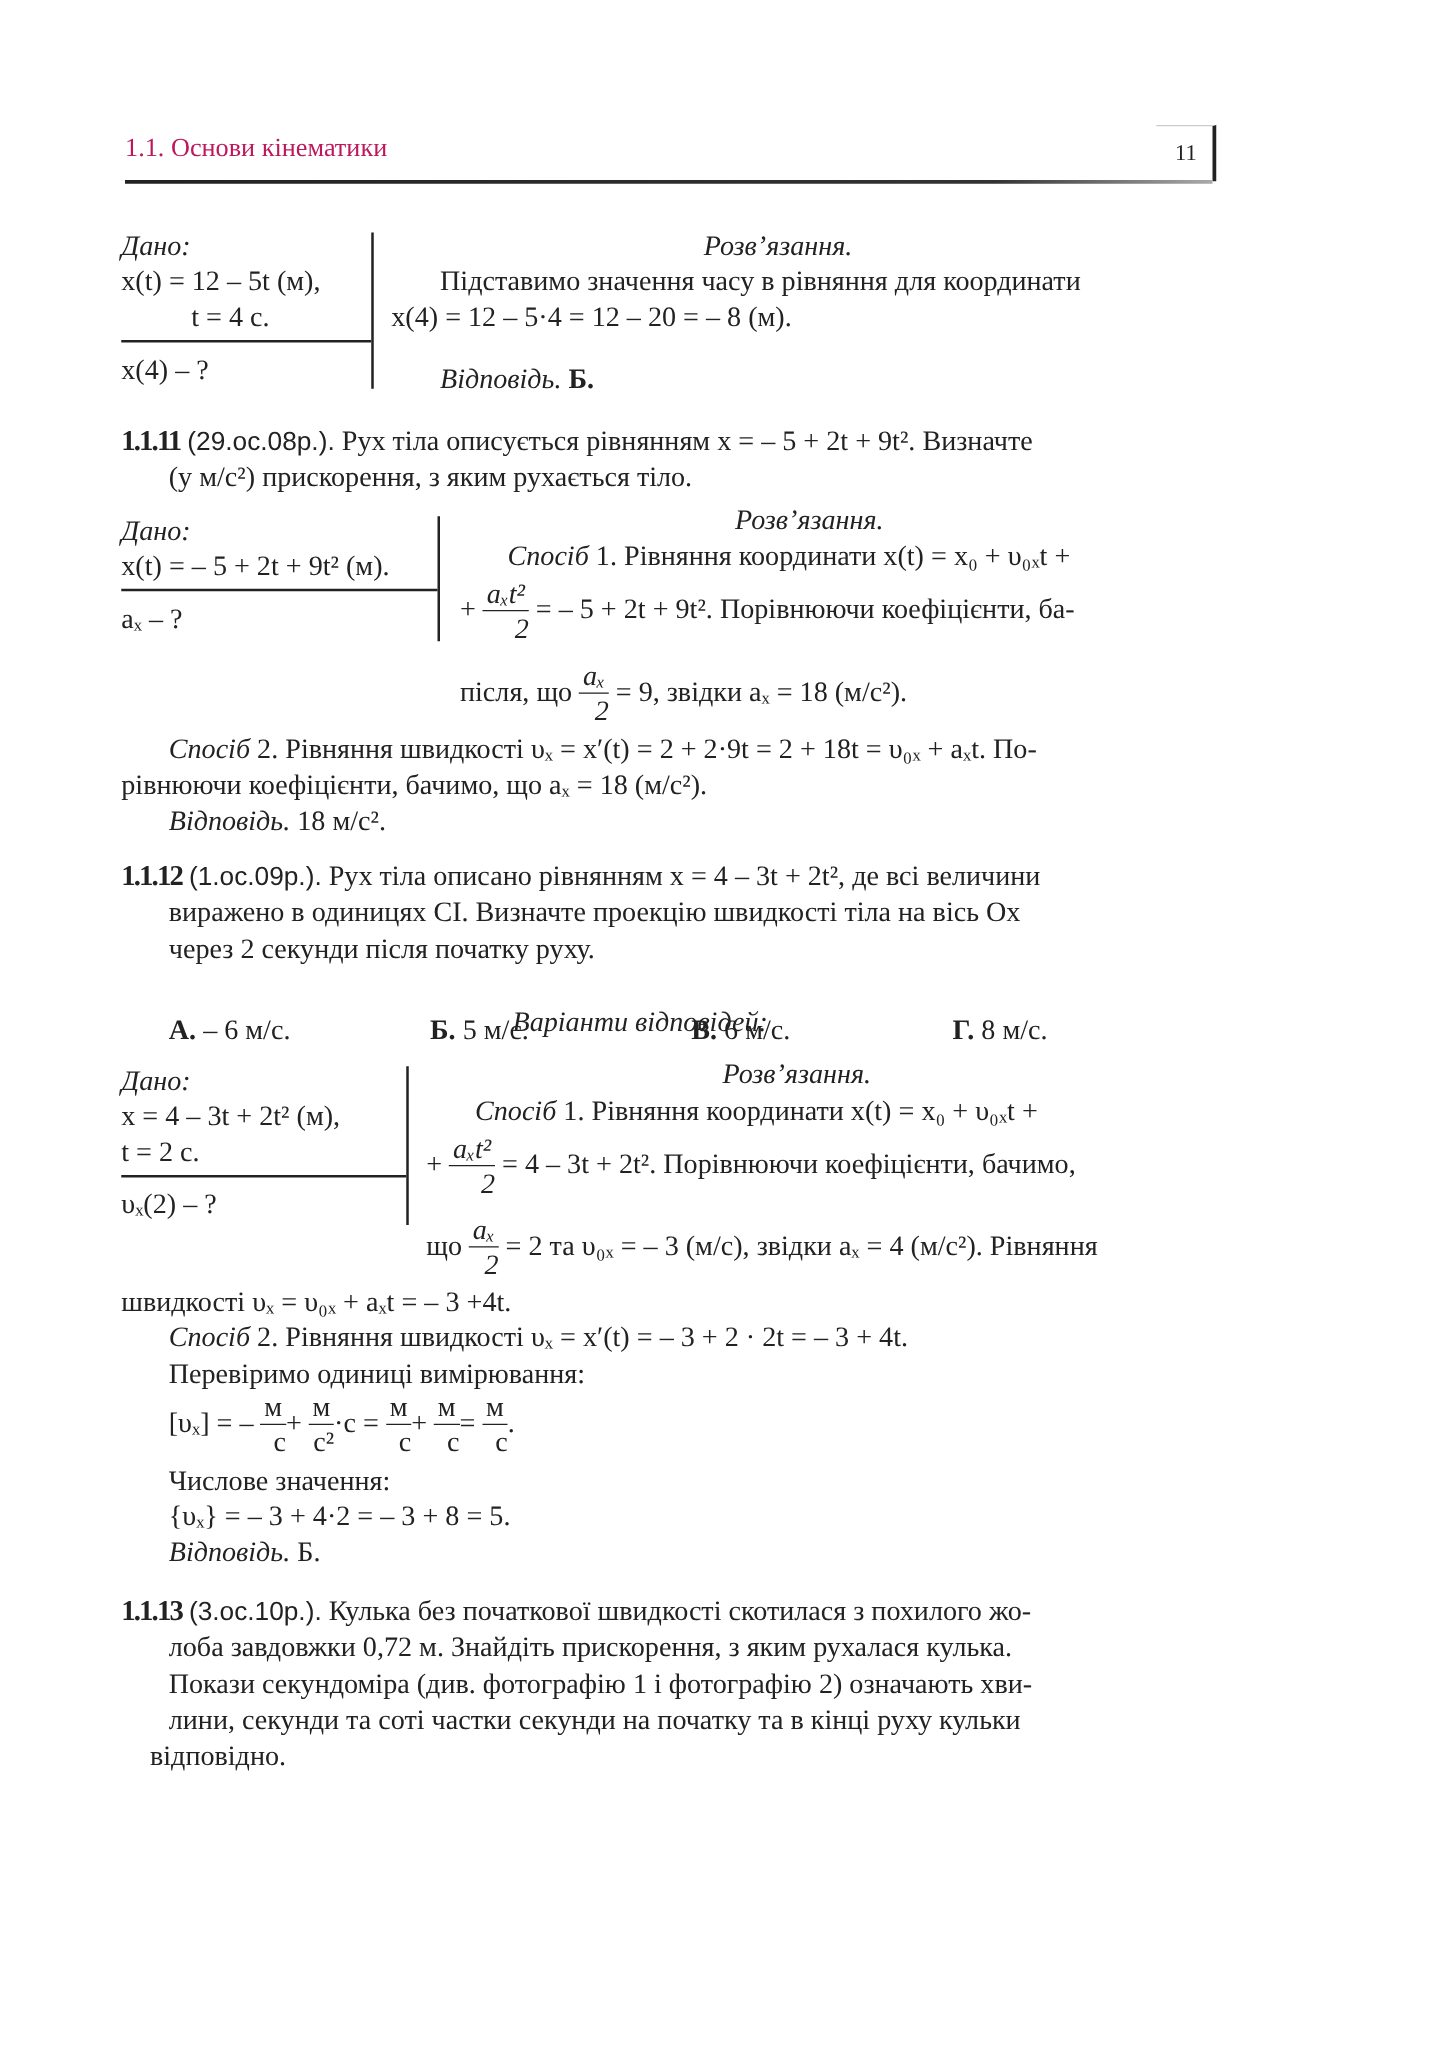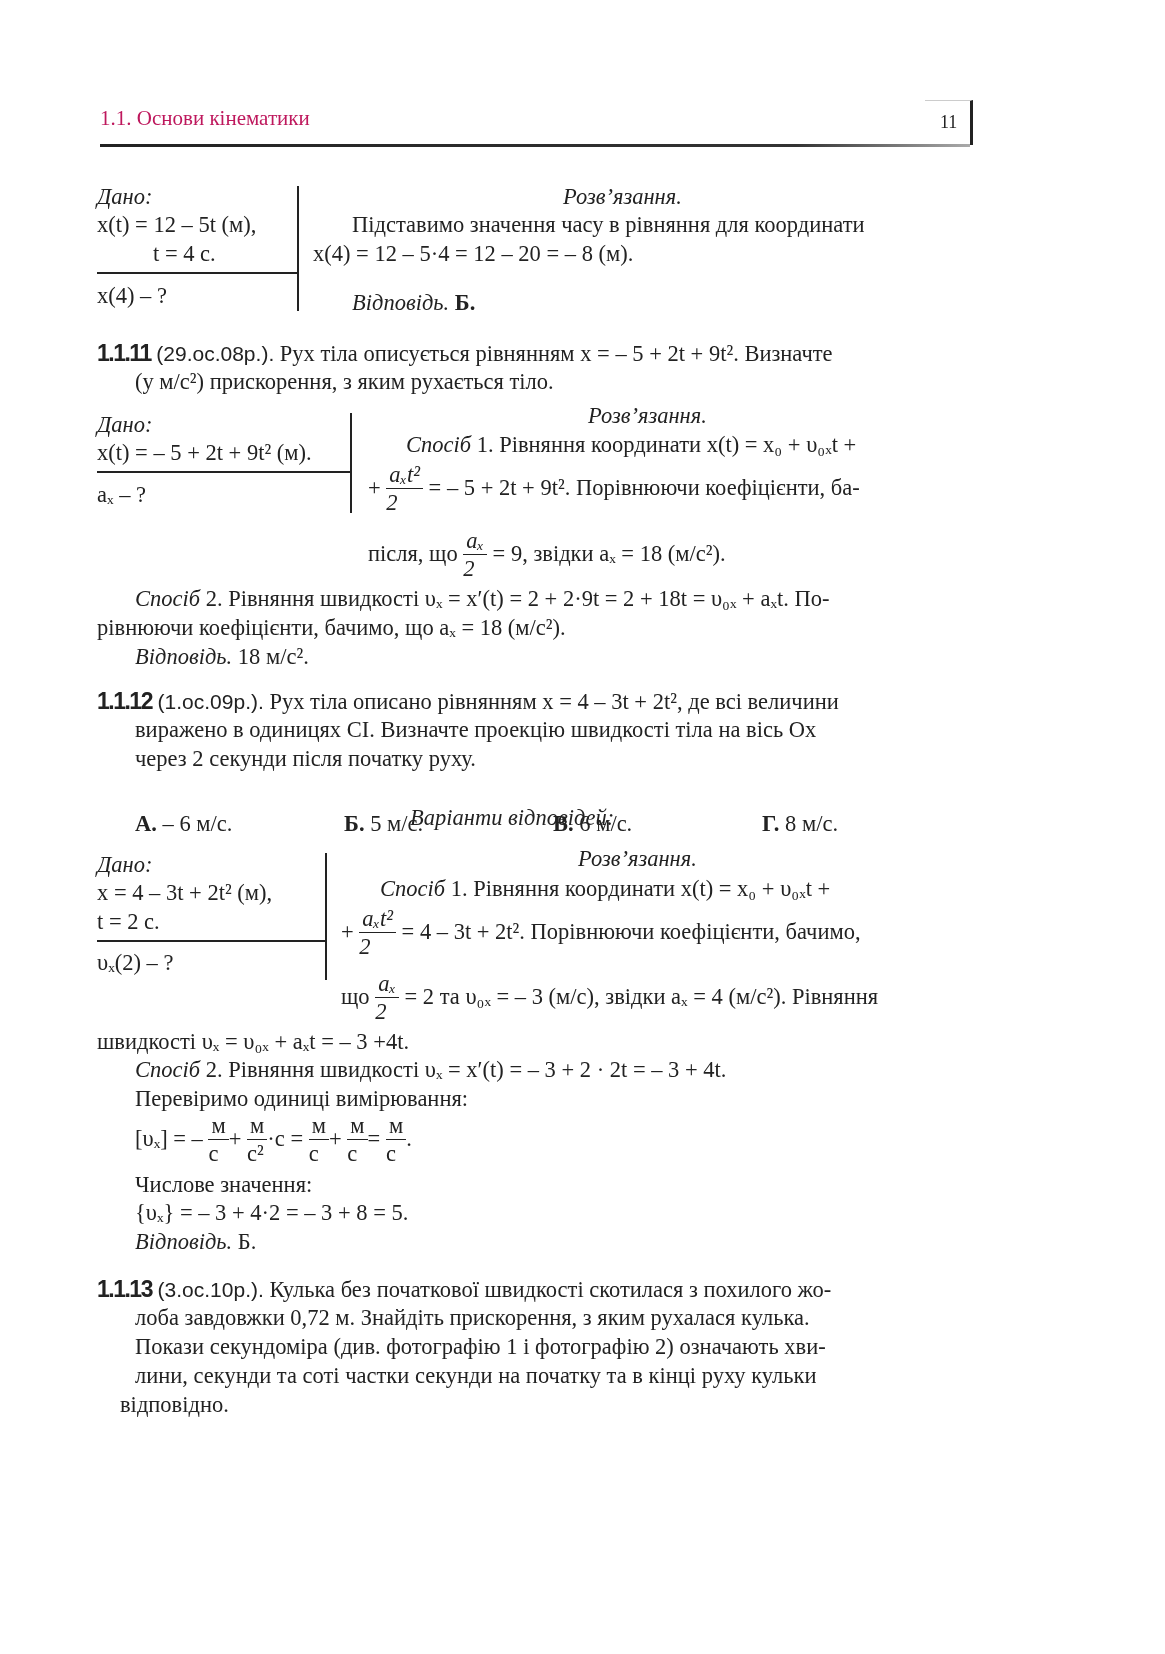--- a/index.html
+++ b/index.html
@@ -7,23 +7,23 @@
        font-family:"Liberation Serif","DejaVu Serif",serif;color:#222;font-size:22.5px;}
   .abs{position:absolute;white-space:nowrap;}
   .it{font-style:italic;}
   .b{font-weight:bold;}
   .hdr{left:100px;top:106px;font-size:21px;color:#be185d;}
   .hdr-rule{left:100px;top:144px;width:870px;height:3px;background:linear-gradient(90deg,#222 0%,#333 80%,#aaa 100%);}
   .pnum{left:940px;top:112px;font-size:18px;}
   .pbox{left:925px;top:100px;width:45px;height:44px;border-right:3px solid #222;border-top:1px solid #ccc;}
   .vline{position:absolute;width:1.5px;background:#222;}
   .hline{position:absolute;height:1.5px;background:#222;}
-  .pnum-lbl{font-family:Liberation Sans, sans-serif;font-weight:bold;letter-spacing:-1.5px;font-size:23px;}
+  .pnum-lbl{font-family:Liberation Serif, serif;font-weight:bold;letter-spacing:-1.5px;font-size:23px;}
   .src{font-family:"Liberation Sans","DejaVu Sans",sans-serif;font-size:21px;}
-  .frac{display:inline-block;text-align:left;vertical-align:middle;position:relative;}
+  .frac{display:inline-block;text-align:right;vertical-align:middle;position:relative;}
   .frac .n{display:block;border-bottom:1.5px solid #222;padding:0 3px;line-height:26px;}
   .frac .d{display:block;line-height:28px;}
 </style>
 </head>
 <body>
 
 <div class="abs hdr">1.1. Основи кінематики</div>
 <div class="abs pbox"></div>
 <div class="abs pnum">11</div>
 <div class="abs hdr-rule"></div>

